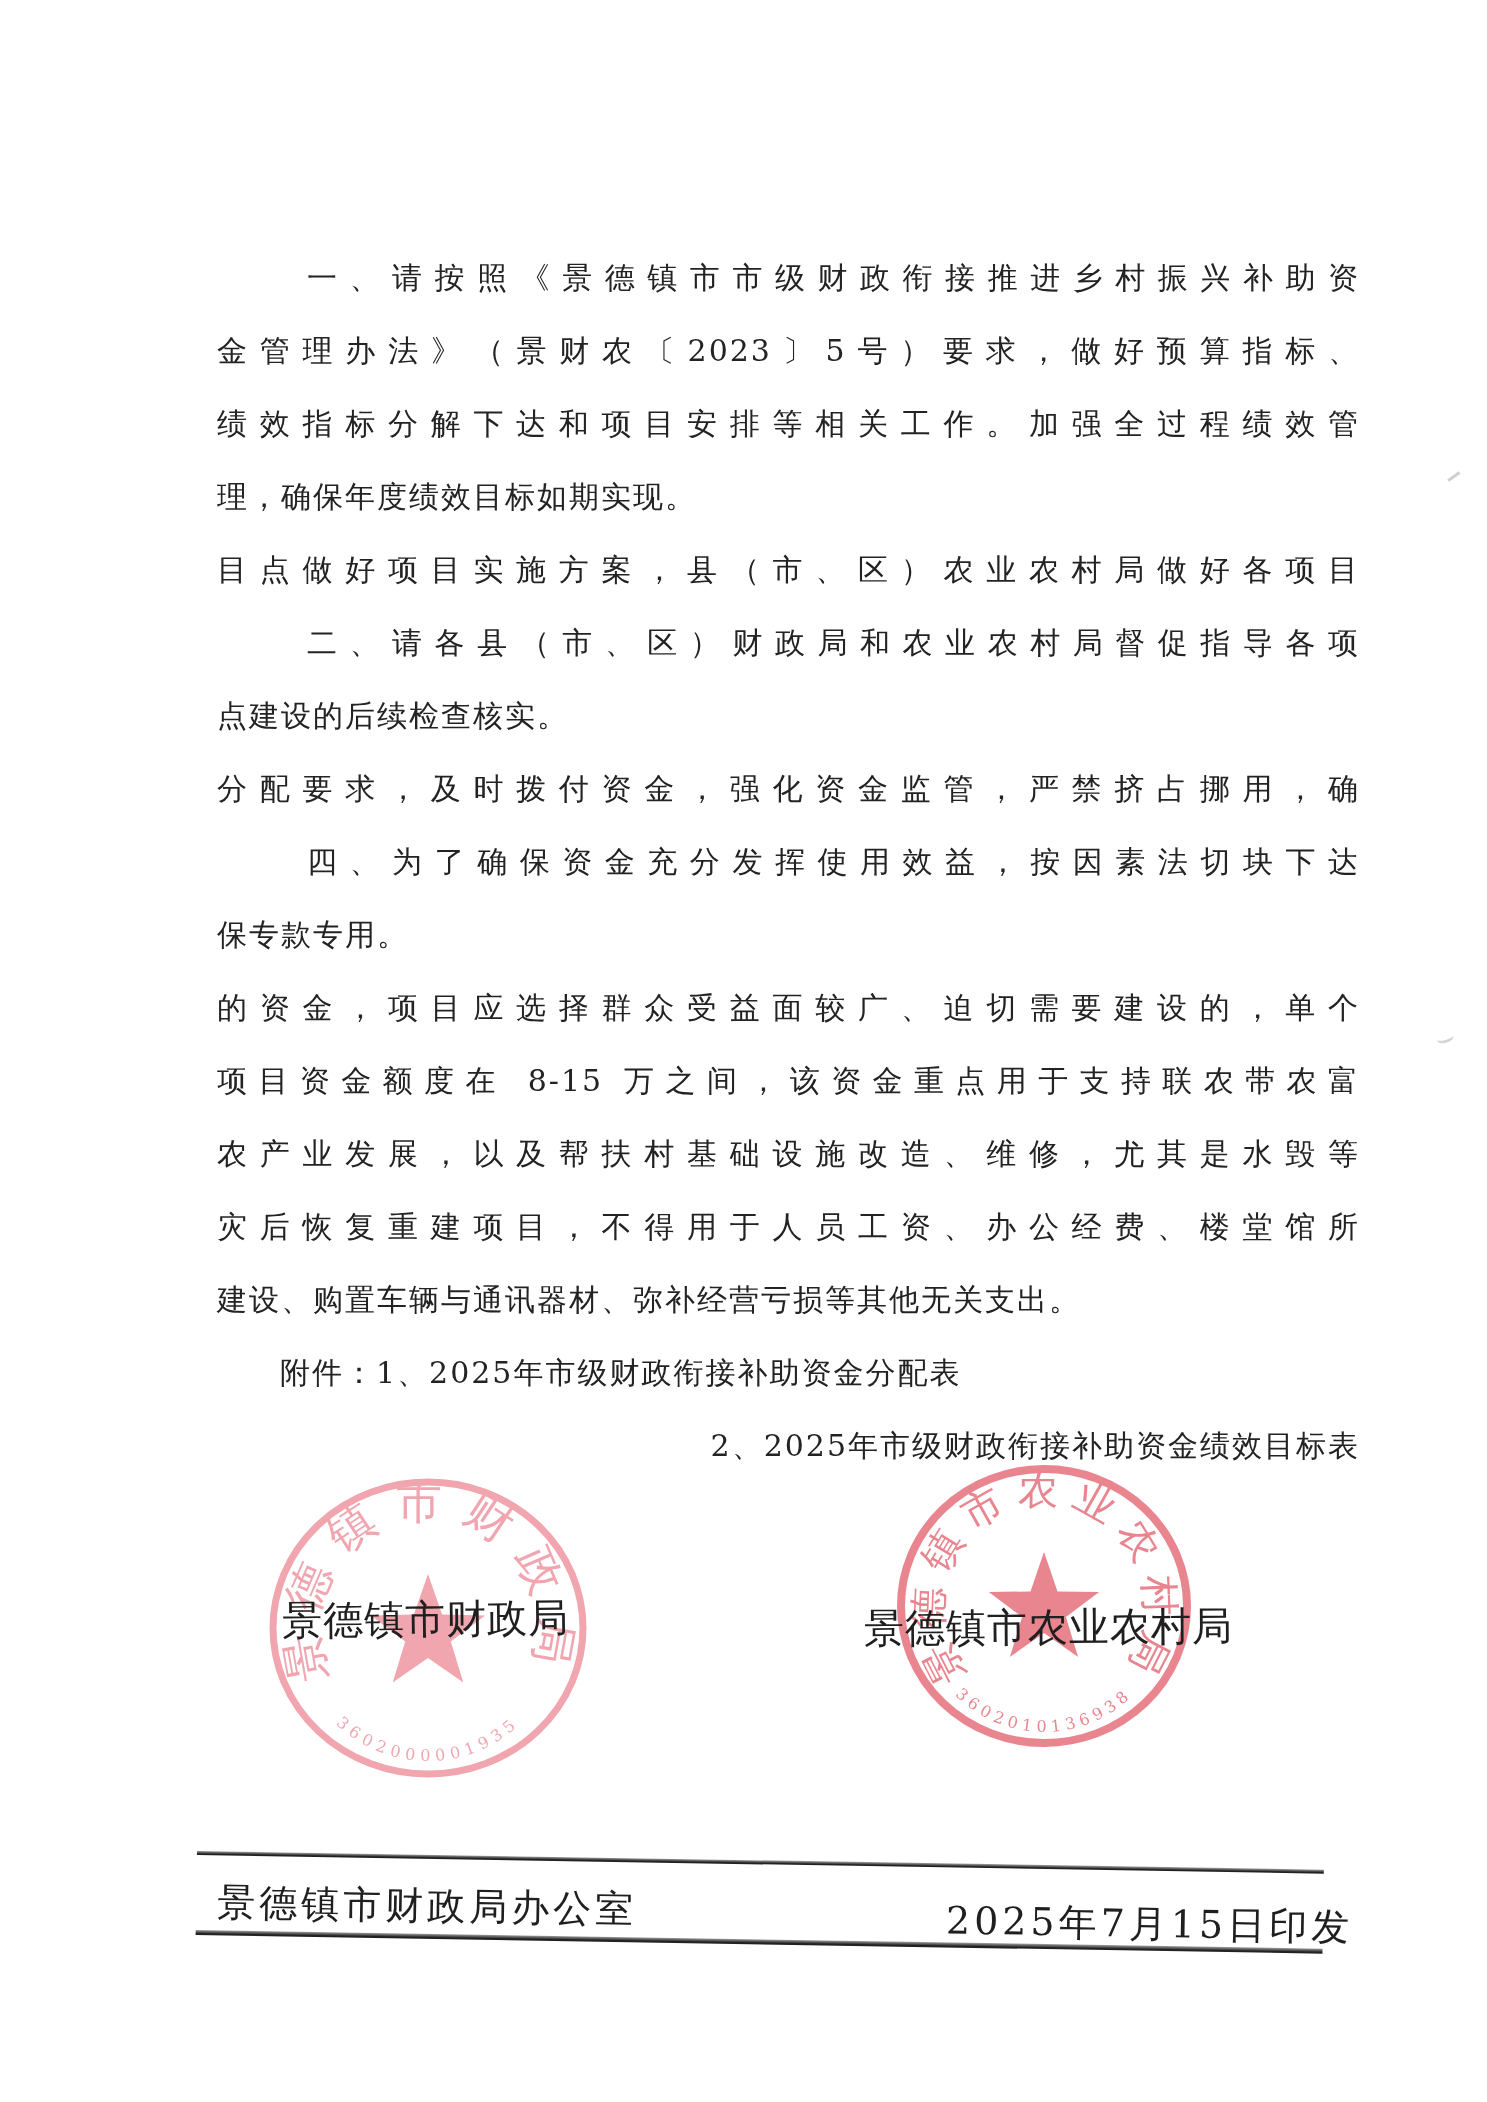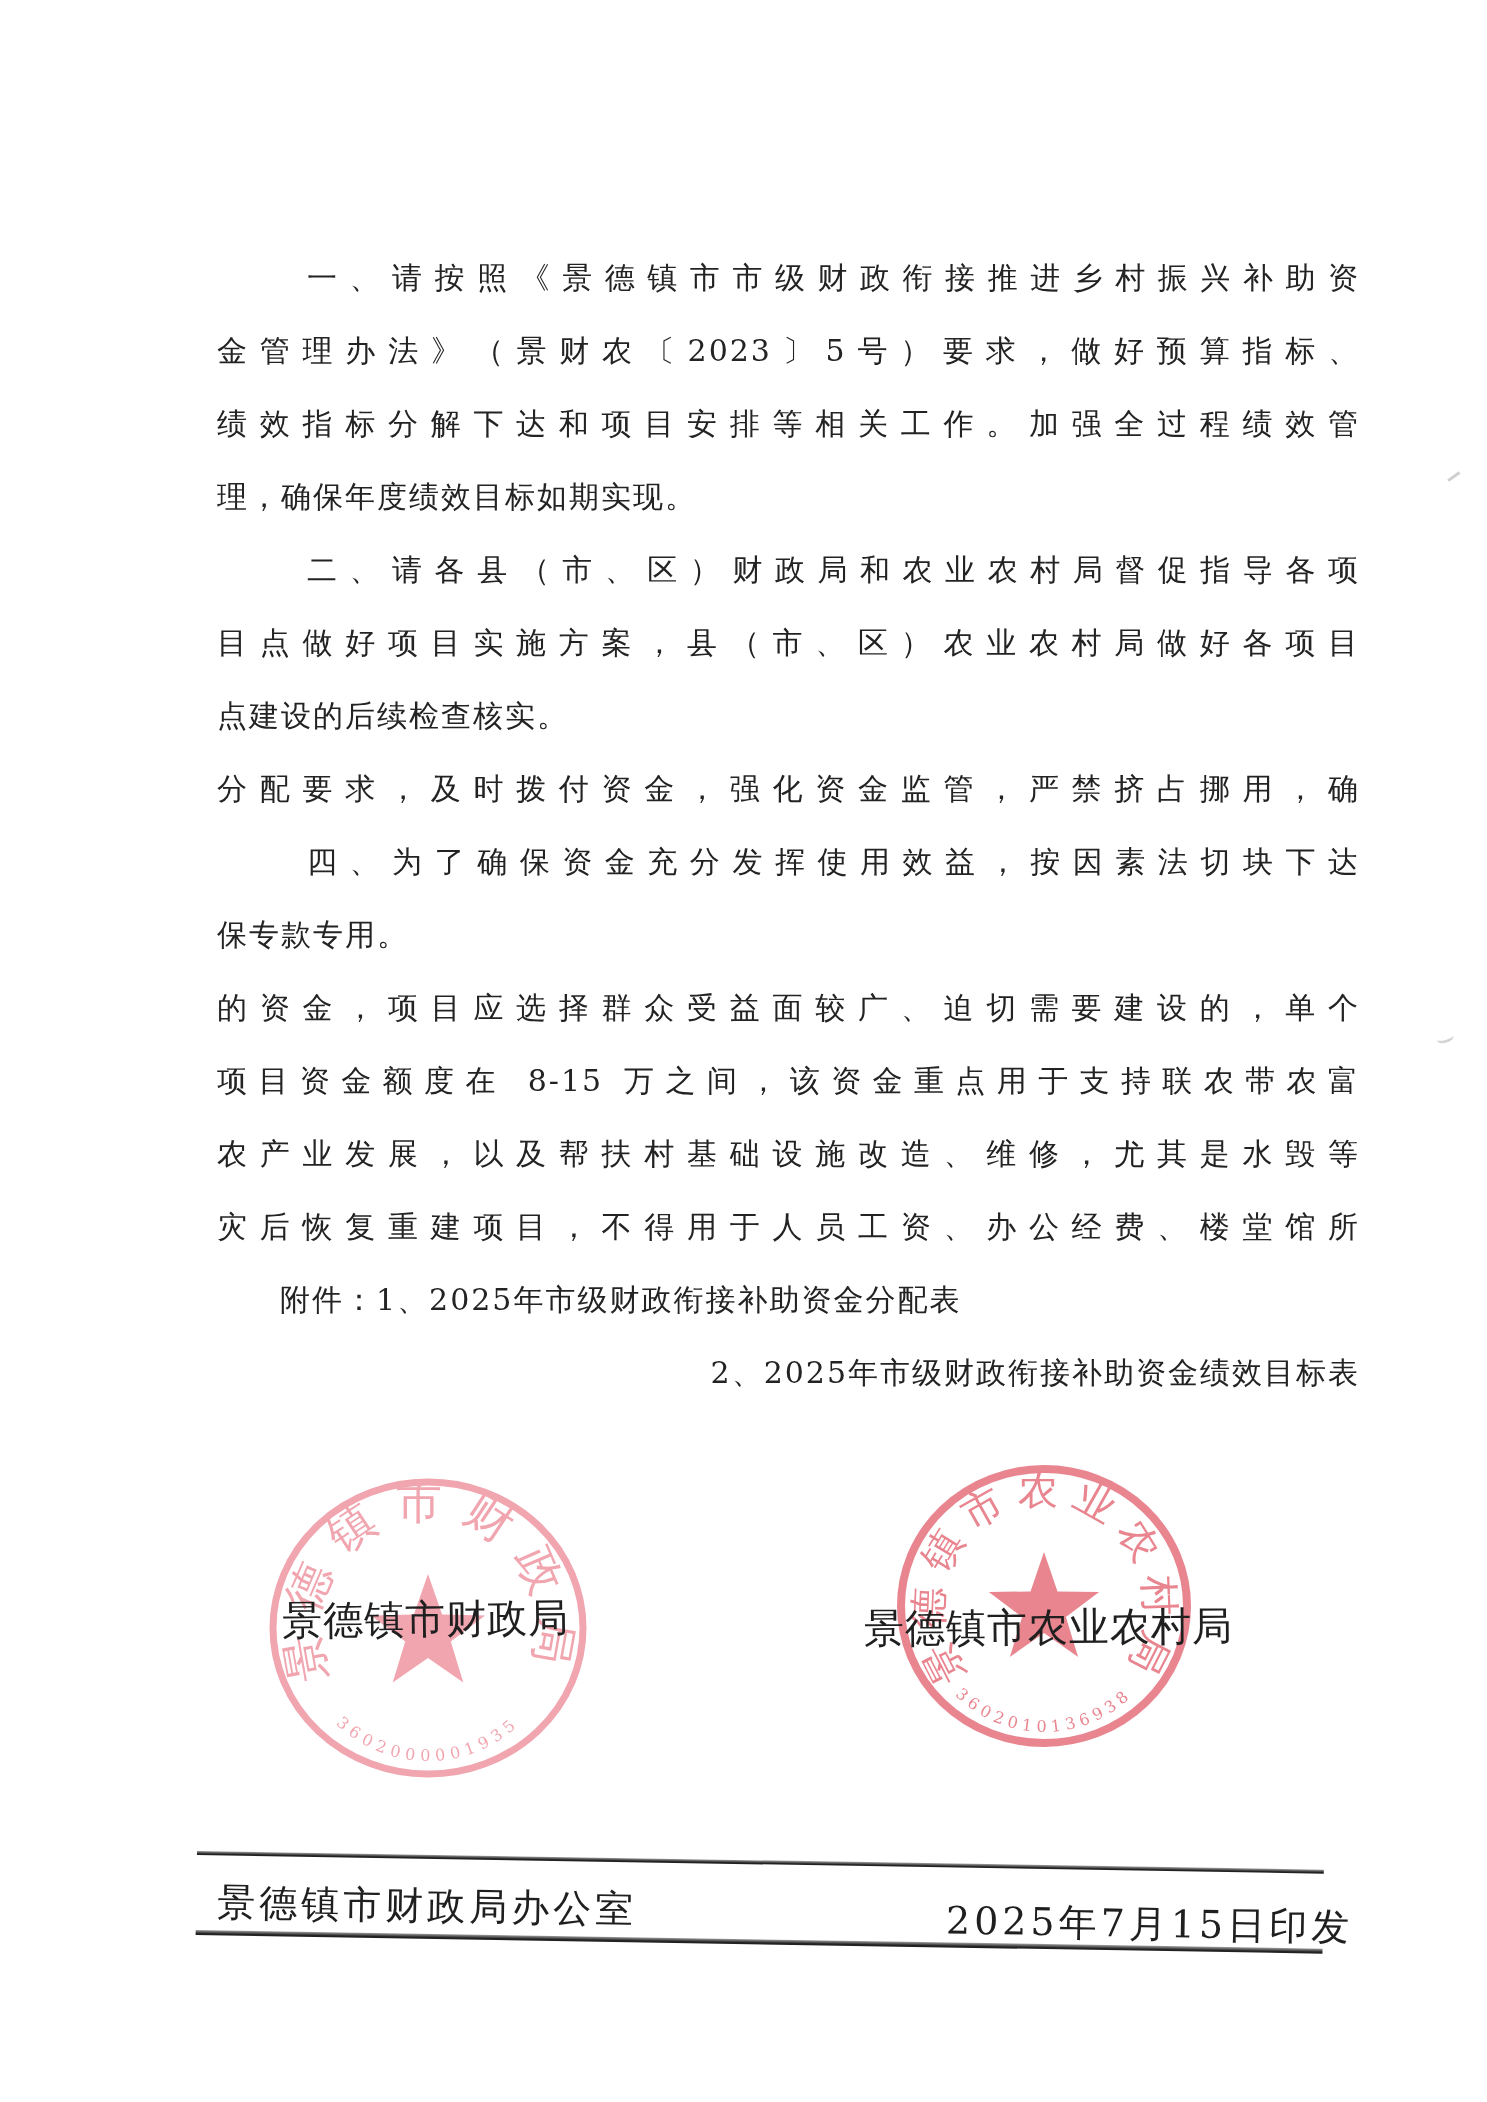--- a/index.html
+++ b/index.html
@@ -69,30 +69,31 @@
 </head>
 <body>
 
 <div class="page">
 
   <div class="body-text">
     <div class="ln indent fill">一、请按照《景德镇市市级财政衔接推进乡村振兴补助资</div>
     <div class="ln fill">金管理办法》（景财农〔2023〕5号）要求，做好预算指标、</div>
     <div class="ln fill">绩效指标分解下达和项目安排等相关工作。加强全过程绩效管</div>
     <div class="ln">理，确保年度绩效目标如期实现。</div>
+    <div class="ln fill">目点做好项目实施方案，县（市、区）农业农村局做好各项目</div>
     <div class="ln indent fill">二、请各县（市、区）财政局和农业农村局督促指导各项</div>
-    <div class="ln fill">目点做好项目实施方案，县（市、区）农业农村局做好各项目</div>
     <div class="ln">点建设的后续检查核实。</div>
     <div class="ln fill">分配要求，及时拨付资金，强化资金监管，严禁挤占挪用，确</div>
     <div class="ln indent fill">四、为了确保资金充分发挥使用效益，按因素法切块下达</div>
     <div class="ln">保专款专用。</div>
     <div class="ln fill">的资金，项目应选择群众受益面较广、迫切需要建设的，单个</div>
     <div class="ln fill">项目资金额度在 8-15 万之间，该资金重点用于支持联农带农富</div>
     <div class="ln fill">农产业发展，以及帮扶村基础设施改造、维修，尤其是水毁等</div>
     <div class="ln fill">灾后恢复重建项目，不得用于人员工资、办公经费、楼堂馆所</div>
+    <div class="ln">建设、购置车辆与通讯器材、弥补经营亏损等其他无关支出。</div>
     <div class="ln att1">附件：1、2025年市级财政衔接补助资金分配表</div>
     <div class="ln att2">2、2025年市级财政衔接补助资金绩效目标表</div>
   </div>
 
   <div class="stamp stamp-left">
     <svg width="325" height="305" viewBox="0 0 325 305">
       <ellipse cx="162" cy="152" rx="155" ry="146" fill="none" stroke-width="7" stroke="#ea8290"></ellipse>
       <polygon points="162,98 176.1,138.6 219.1,139.5 184.8,165.4 197.3,206.5 162,182 126.7,206.5 139.2,165.4 104.9,139.5 147.9,138.6" fill="#ea8290"></polygon>
       <path id="arcL" d="M 62.3 198.5 A 110 110 0 1 1 261.7 198.5" fill="none"></path>
       <text font-size="46" letter-spacing="18" fill="#ea8290">

